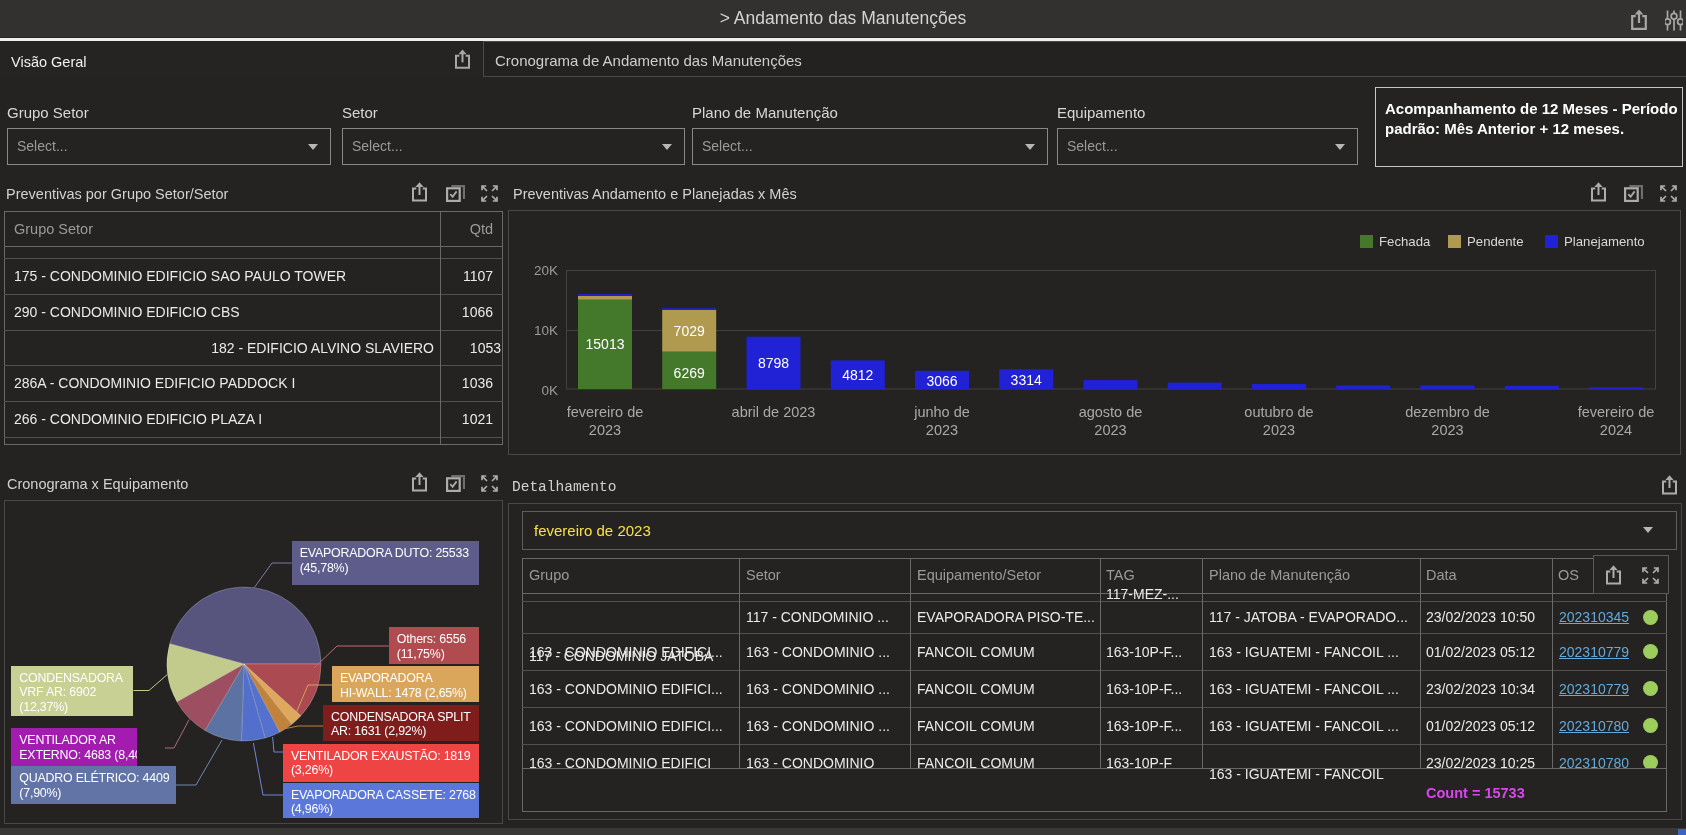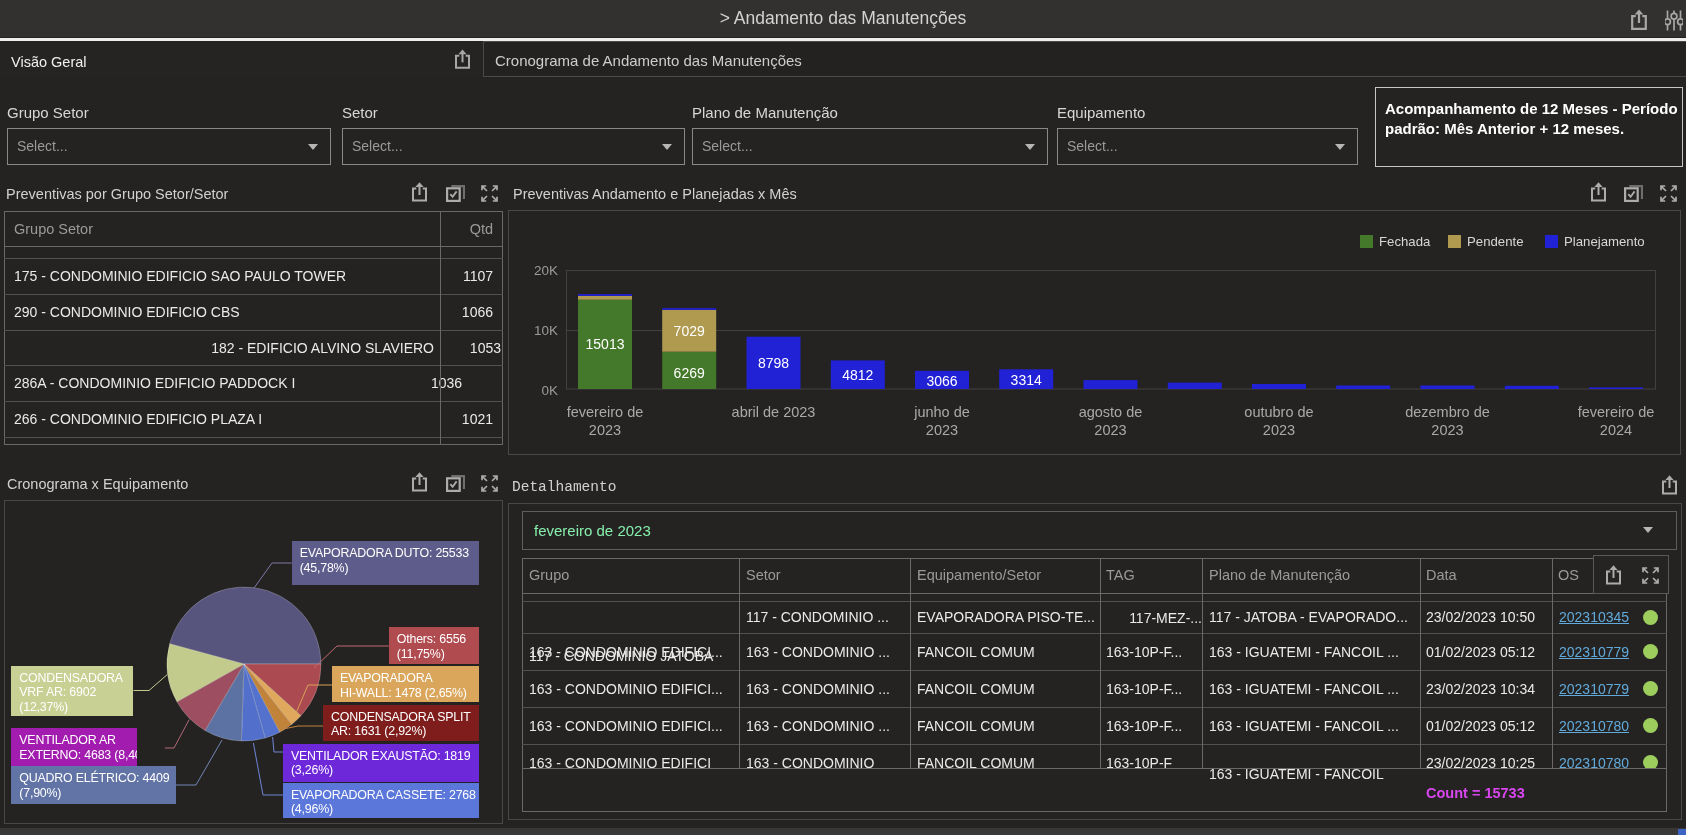--- a/index.html
+++ b/index.html
@@ -120,21 +120,21 @@
 <div class="cell" style="left:14px;top:268px;width:420px;">175 - CONDOMINIO EDIFICIO SAO PAULO TOWER</div>
 <div class="cell" style="left:400px;top:268px;width:93px;text-align:right;">1107</div>
 <div class="hline" style="left:4px;top:294px;width:499px;background:#53514f;"></div>
 <div class="cell" style="left:14px;top:304px;width:420px;">290 - CONDOMINIO EDIFICIO CBS</div>
 <div class="cell" style="left:400px;top:304px;width:93px;text-align:right;">1066</div>
 <div class="hline" style="left:4px;top:330px;width:499px;background:#53514f;"></div>
 <div class="cell" style="left:14px;top:340px;width:420px;text-align:right;">182 - EDIFICIO ALVINO SLAVIERO</div>
 <div class="cell" style="left:408px;top:340px;width:93px;text-align:right;">1053</div>
 <div class="hline" style="left:4px;top:365px;width:499px;background:#53514f;"></div>
 <div class="cell" style="left:14px;top:375px;width:420px;">286A - CONDOMINIO EDIFICIO PADDOCK I</div>
-<div class="cell" style="left:400px;top:375px;width:93px;text-align:center;">1036</div>
+<div class="cell" style="left:400px;top:375px;width:93px;text-align:right;">1036</div>
 <div class="hline" style="left:4px;top:401px;width:499px;background:#53514f;"></div>
 <div class="cell" style="left:14px;top:411px;width:420px;">266 - CONDOMINIO EDIFICIO PLAZA I</div>
 <div class="cell" style="left:400px;top:411px;width:93px;text-align:right;">1021</div>
 <div class="hline" style="left:4px;top:437px;width:499px;background:#53514f;"></div>
 <div class="vline" style="left:440px;top:211px;height:234px;"></div>
 <svg class="abs" style="left:508px;top:210px;" width="1173" height="245" viewBox="0 0 1173 245">
 <rect x="0.5" y="0.5" width="1172" height="244" fill="none" stroke="#4a4847"></rect>
 <rect x="58.5" y="60.5" width="1089" height="118.5" fill="none" stroke="#434140"></rect>
 <line x1="58.5" y1="120.5" x2="1147" y2="120.5" stroke="#434140"></line>
 <text x="50" y="65" fill="#9b9a99" font-size="13.5" text-anchor="end">20K</text>
@@ -222,50 +222,50 @@
 <polyline points="278.9,252.0 270.0,252.0 268.6,237.0" fill="none" stroke="#6e86d8" stroke-width="1"></polyline>
 <polyline points="278.9,295.0 259.0,295.0 249.4,243.0" fill="none" stroke="#6e86d8" stroke-width="1"></polyline>
 <polyline points="171.6,285.0 192.0,285.0 218.0,240.0" fill="none" stroke="#7287b5" stroke-width="1"></polyline>
 <polyline points="160.9,248.0 170.0,248.0 185.2,219.5" fill="none" stroke="#b06a7a" stroke-width="1"></polyline>
 <polyline points="129.5,190.5 145.0,190.5 163.3,174.5" fill="none" stroke="#c2ca8c" stroke-width="1"></polyline>
 </svg>
 <div class="plabel" style="left:291.7px;top:541px;width:187.3px;height:44px;background:#5e5c8a;">EVAPORADORA DUTO: 25533<br>(45,78%)</div>
 <div class="plabel" style="left:388.8px;top:627px;width:90.2px;height:37px;background:#b04b50;">Others: 6556<br>(11,75%)</div>
 <div class="plabel" style="left:331.9px;top:666px;width:147.1px;height:36px;background:#daa65c;">EVAPORADORA<br>HI-WALL: 1478 (2,65%)</div>
 <div class="plabel" style="left:323.0px;top:704.5px;width:156px;height:36.5px;background:#7f1d1d;">CONDENSADORA SPLIT<br>AR: 1631 (2,92%)</div>
-<div class="plabel" style="left:282.9px;top:743.5px;width:196.1px;height:38px;background:#6d28d9;">VENTILADOR EXAUSTÃO: 1819<br>(3,26%)</div>
+<div class="plabel" style="left:282.9px;top:743.5px;width:196.1px;height:38px;background:#ef4444;">VENTILADOR EXAUSTÃO: 1819<br>(3,26%)</div>
 <div class="plabel" style="left:282.9px;top:782.5px;width:196.1px;height:35.5px;background:#5b77d9;">EVAPORADORA CASSETE: 2768<br>(4,96%)</div>
 <div class="plabel" style="left:11.3px;top:766.3px;width:164.3px;height:38.2px;background:#6274a5;">QUADRO ELÉTRICO: 4409<br>(7,90%)</div>
 <div class="plabel" style="left:11.3px;top:728.1px;width:126px;height:37.6px;background:#a21caf;">VENTILADOR AR<br>EXTERNO: 4683 (8,40%)</div>
 <div class="plabel" style="left:11.3px;top:665.5px;width:122.2px;height:50.5px;background:#c9d094;">CONDENSADORA<br>VRF AR: 6902<br>(12,37%)</div>
 
 <div class="ptitle" style="left:512px;top:479px;font-family:Liberation Mono, monospace;">Detalhamento</div>
 <svg class="ico" style="left:1660px;top:475px;" width="19" height="20" viewBox="0 0 19 20">
  <path d="M6.3 6.4 H3 V18.6 H16 V6.4 H12.7" fill="none" stroke="#adacab" stroke-width="2"></path>
  <path d="M9.5 4.2 V13" stroke="#adacab" stroke-width="2"></path>
  <path d="M9.5 0.2 L5.4 4.9 H13.6 Z" fill="#adacab"></path>
 </svg>
 <div class="abs" style="left:508px;top:503px;width:1174px;height:317px;border:1px solid #4a4847;"></div>
 <div class="abs" style="left:522px;top:511px;width:1155px;height:39px;border:1px solid #605e5c;"></div>
-<div class="abs" style="left:534px;top:522px;color:#86efac;font-size:15px;">fevereiro de 2023</div>
+<div class="abs" style="left:534px;top:522px;color:#fde047;font-size:15px;">fevereiro de 2023</div>
 <div class="caret" style="position:absolute;left:1643px;top:527px;"></div>
 <div class="abs" style="left:522px;top:558px;width:1145px;height:254px;border:1px solid #6b6968;"></div>
 <div class="hcell" style="left:529px;top:567px;">Grupo</div>
 <div class="hcell" style="left:746px;top:567px;">Setor</div>
 <div class="hcell" style="left:917px;top:567px;">Equipamento/Setor</div>
 <div class="hcell" style="left:1106px;top:567px;">TAG</div>
 <div class="hcell" style="left:1209px;top:567px;">Plano de Manutenção</div>
 <div class="hcell" style="left:1426px;top:567px;">Data</div>
 <div class="hcell" style="left:1558px;top:567px;">OS</div>
 <div class="hline" style="left:522px;top:593px;width:1145px;"></div>
 <div class="hline" style="left:522px;top:601px;width:1145px;background:#53514f;"></div>
 <div class="cell" style="left:529px;top:609px;width:203px;margin-top:39px;">117 - CONDOMINIO JATOBA</div>
 <div class="cell" style="left:746px;top:609px;width:164px;">117 - CONDOMINIO ...</div>
 <div class="cell" style="left:917px;top:609px;width:180px;">EVAPORADORA PISO-TE...</div>
-<div class="cell" style="left:1106px;top:610px;width:96px;text-align:right;">117-MEZ-...</div>
+<div class="cell" style="left:1106px;top:586px;width:96px;">117-MEZ-...</div>
 <div class="cell" style="left:1209px;top:609px;width:208px;">117 - JATOBA - EVAPORADO...</div>
 <div class="cell" style="left:1426px;top:609px;width:120px;">23/02/2023 10:50</div>
 <div class="cell" style="left:1559px;top:609px;"><span style="color:#61aadb;text-decoration:underline;">202310345</span></div>
 <div class="abs" style="left:1643px;top:610px;width:15px;height:15px;border-radius:50%;background:#9ccd5d;"></div>
 <div class="hline" style="left:522px;top:633px;width:1145px;background:#53514f;"></div>
 <div class="cell" style="left:529px;top:644px;width:203px;">163 - CONDOMINIO EDIFICI...</div>
 <div class="cell" style="left:746px;top:644px;width:164px;">163 - CONDOMINIO ...</div>
 <div class="cell" style="left:917px;top:644px;width:180px;">FANCOIL COMUM</div>
 <div class="cell" style="left:1106px;top:644px;width:96px;">163-10P-F...</div>
 <div class="cell" style="left:1209px;top:644px;width:208px;">163 - IGUATEMI - FANCOIL ...</div>

